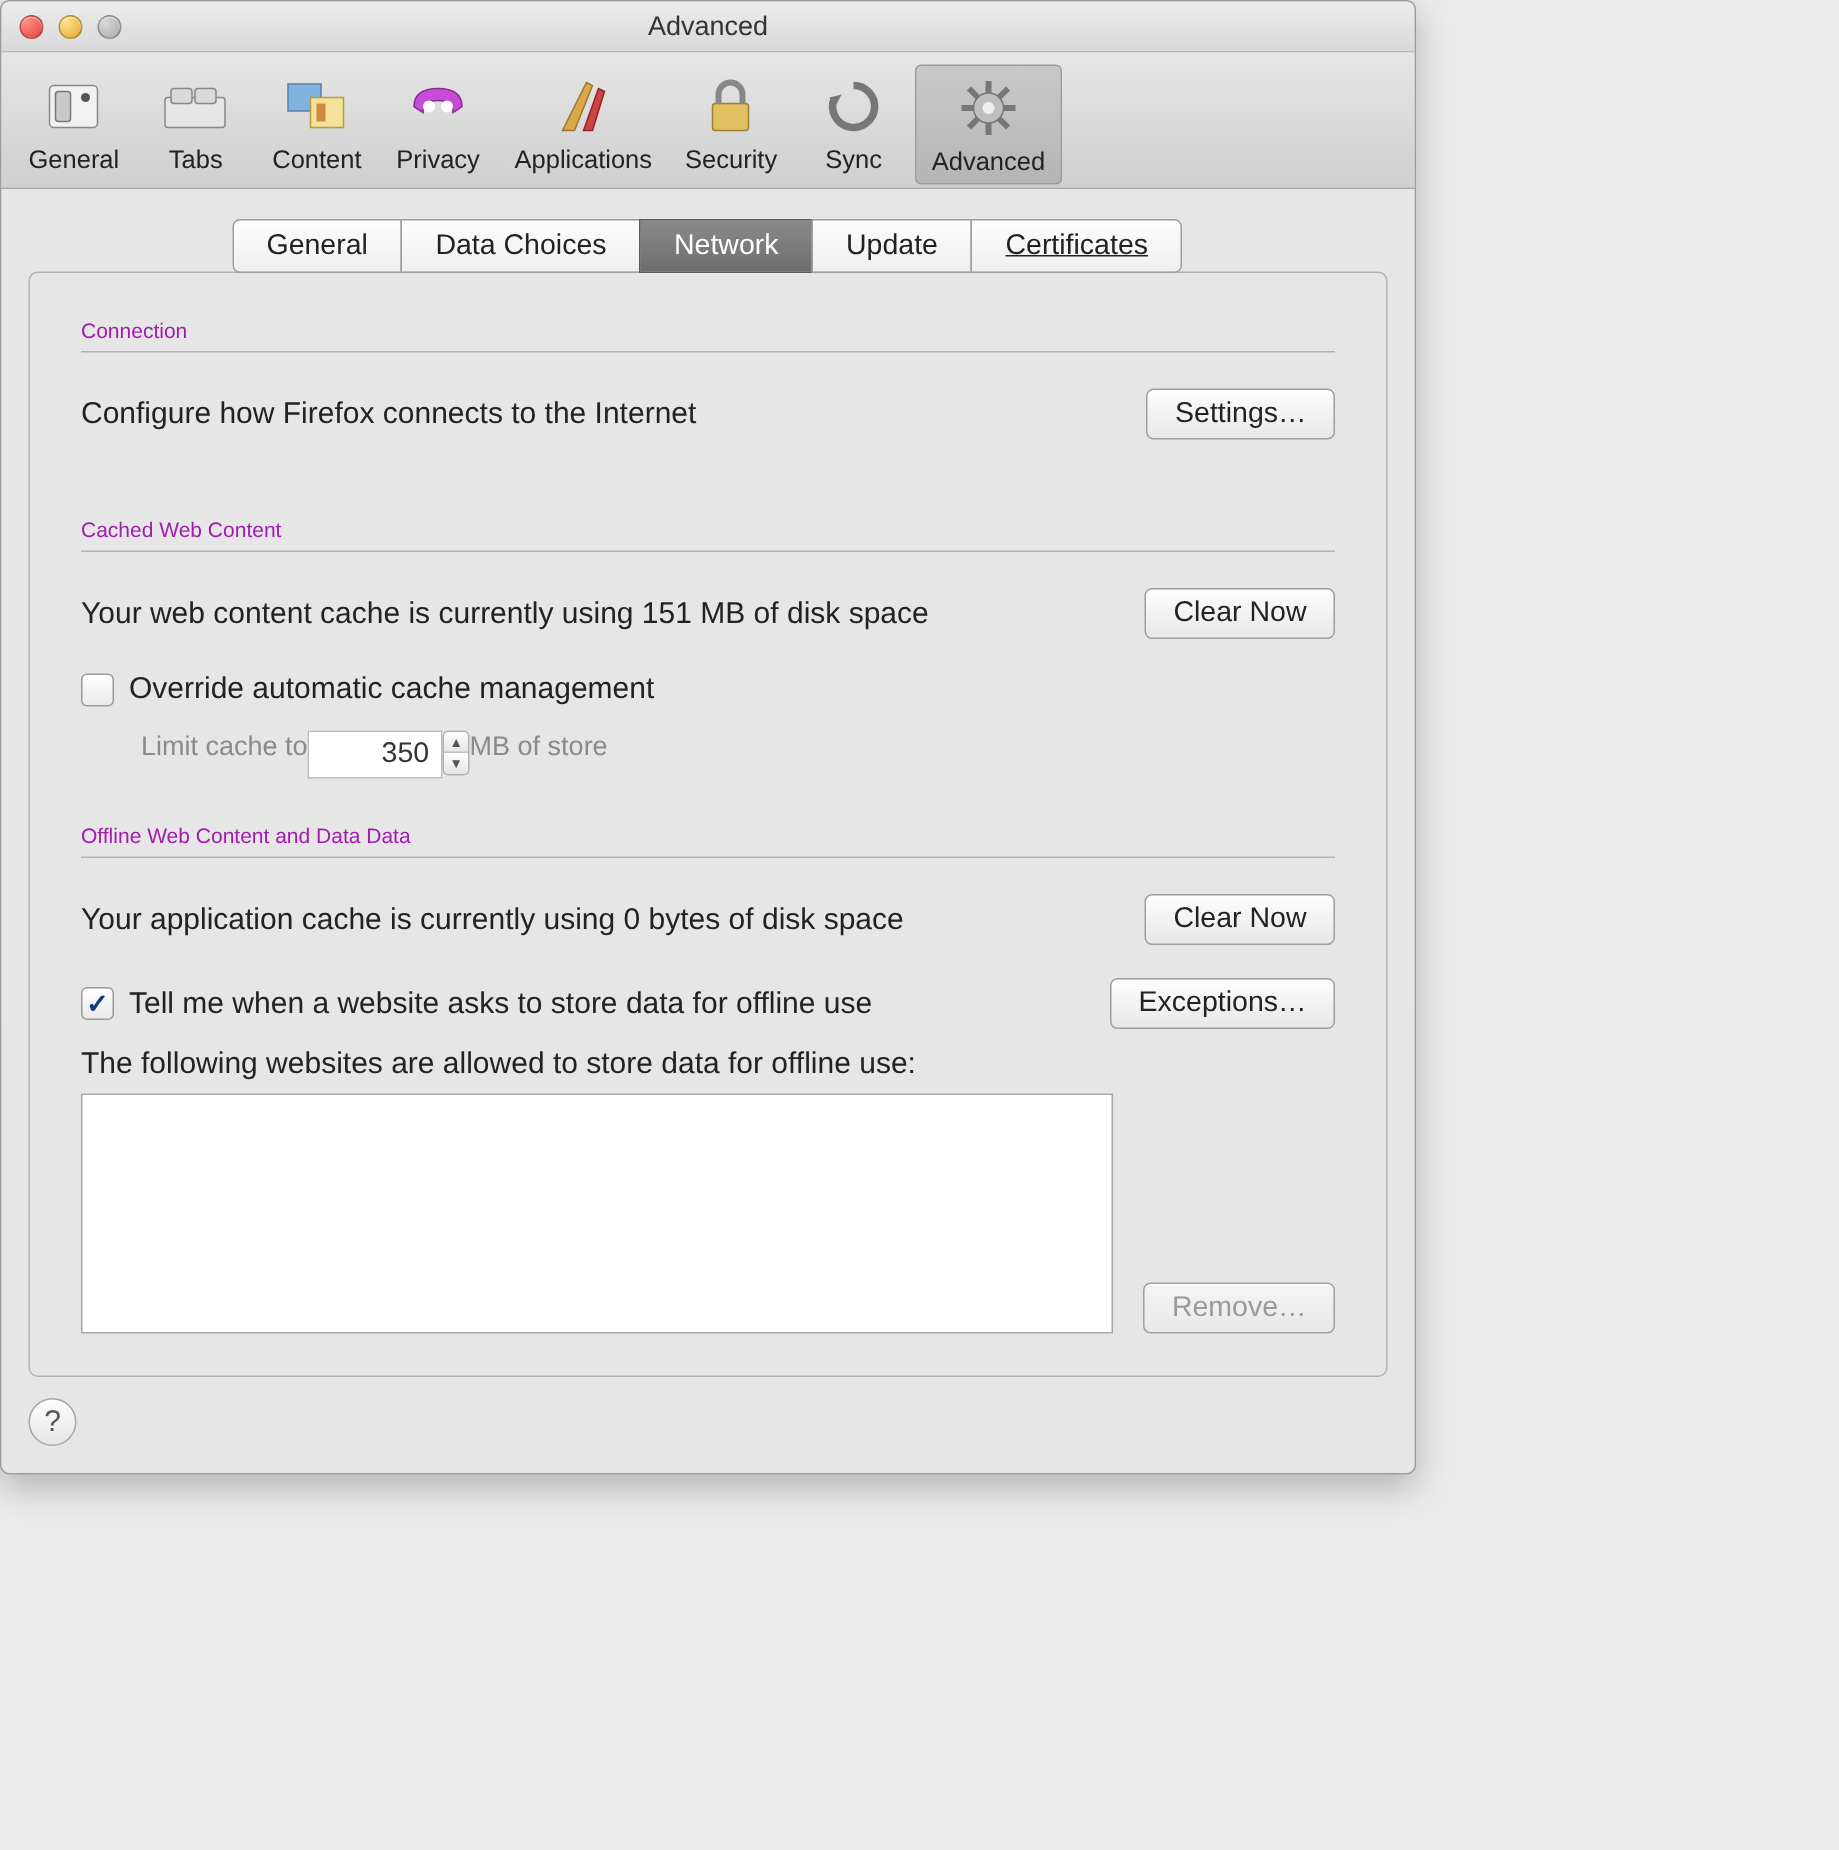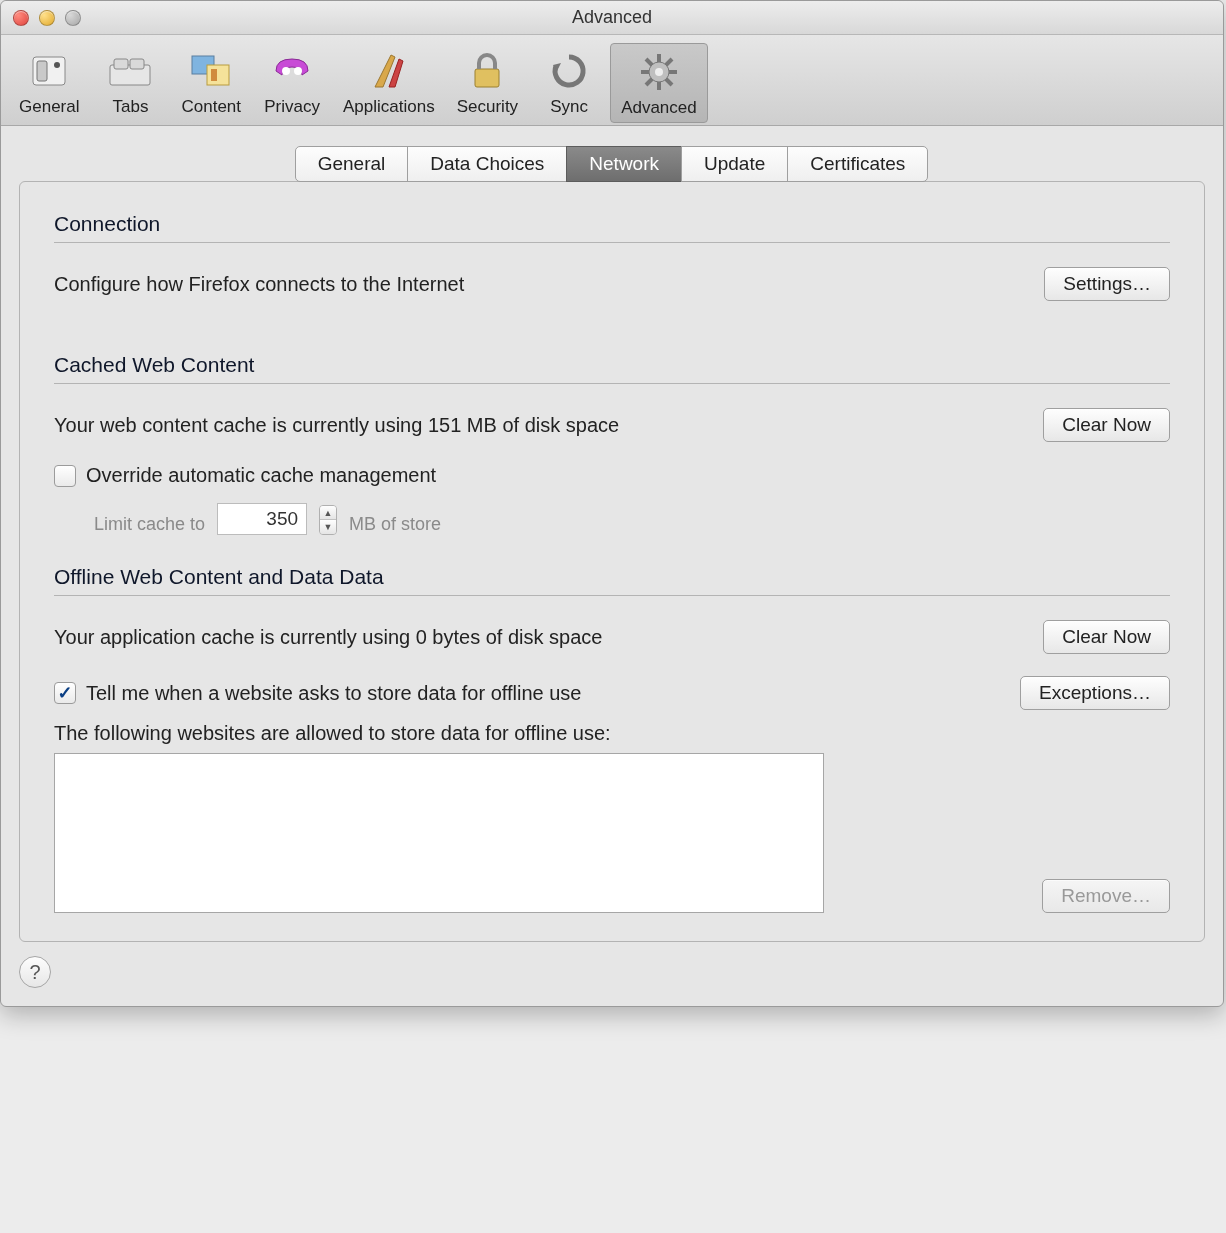--- a/index.html
+++ b/index.html
@@ -5,21 +5,21 @@
 * { box-sizing: border-box; margin: 0; padding: 0; }
 body {
   font-family: "Lucida Grande", "Helvetica Neue", Arial, sans-serif;
   font-size: 18px;
   background: #ececec;
   width: 1226px;
   height: 1233px;
   overflow: hidden;
 }
 .window {
-  width: 1224px;
+  width: 944px;
   background: linear-gradient(#e8e8e8, #d0d0d0);
   border: 1px solid #9a9a9a;
   border-radius: 6px;
   box-shadow: 0 8px 24px rgba(0,0,0,0.25);
   margin: 0;
   position: relative;
 }
 .titlebar {
   height: 34px;
   display: flex;
@@ -72,34 +72,34 @@
 .inner-tab {
   background: linear-gradient(#fdfdfd, #efefef);
   border: 1px solid #9f9f9f;
   padding: 6px 22px;
   font-size: 19px;
   color: #222;
   cursor: pointer;
   margin-left: -1px;
 }
 .inner-tab:first-child { border-radius: 5px 0 0 5px; }
-.inner-tab:last-child  { border-radius: 0 5px 5px 0; }
+.inner-tab:last-child  { border-radius: 0 5px 5px 0; text-decoration: underline; }
 .inner-tab.active {
   background: linear-gradient(#8a8a8a, #6e6e6e);
   color: #fff;
   border-color: #5c5c5c;
 }
 .panel {
   background: #e6e6e6;
   border: 1px solid #b3b3b3;
   border-radius: 6px;
   padding: 30px 34px 28px 34px;
 }
 .section-title {
-  font-size: 21px; color: #0f172a; margin-bottom: 6px;
+  font-size: 14px; color: #a21caf; margin-bottom: 6px;
 }
 .section-rule {
   border: none; border-top: 1px solid #b4b4b4;
   margin-bottom: 24px;
 }
 .row {
   display: flex; justify-content: space-between; align-items: center;
   margin-bottom: 22px;
 }
 .row-text { font-size: 20px; color: #222; }
@@ -115,21 +115,21 @@
 }
 .btn.disabled { color: #999; background: linear-gradient(#f5f5f5,#e8e8e8); cursor: default; }
 .chk-row { display: flex; align-items: center; gap: 10px; margin-bottom: 16px; }
 .checkbox {
   width: 22px; height: 22px; border: 1px solid #9b9b9b; border-radius: 4px;
   background: linear-gradient(#fff,#eaeaea);
   display: flex; align-items: center; justify-content: center;
   font-size: 18px; color: #1a1a1a; cursor: pointer;
 }
 .checkbox.checked::after { content: "✓"; font-weight: bold; color:#0b3f84; }
-.indent { margin-left: 40px; display: flex; align-items: flex-end; gap: 12px; color: #8a8a8a; }
+.indent { margin-left: 40px; display: flex; align-items: flex-start; color: #8a8a8a; }
 .num-input {
   width: 90px; height: 32px; border: 1px solid #bcbcbc; background: #fff;
   text-align: right; padding-right: 8px; font-size: 19px; color: #333;
 }
 .stepper {
   display: flex; flex-direction: column; border: 1px solid #b0b0b0;
   border-radius: 4px; overflow: hidden; width: 18px;
 }
 .stepper div {
   height: 14px; background: linear-gradient(#fefefe,#e5e5e5);

